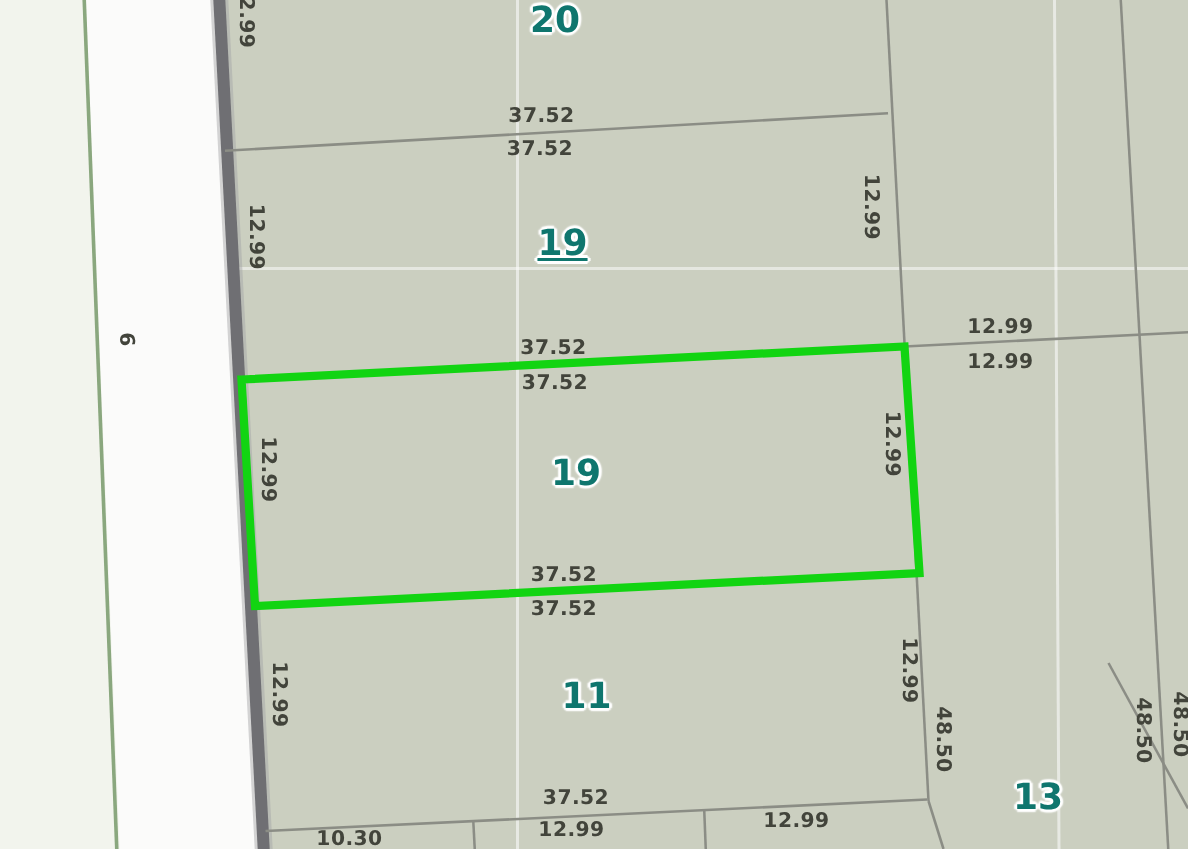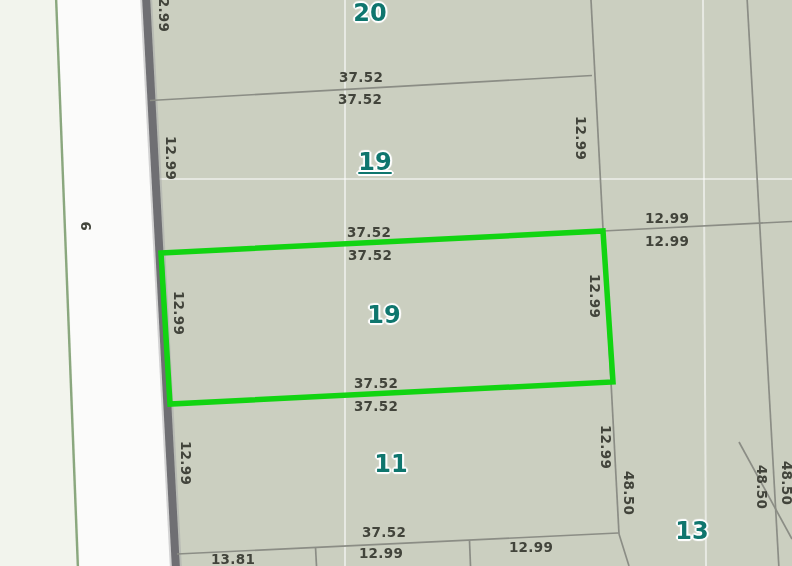--- a/index.html
+++ b/index.html
@@ -92,21 +92,21 @@
       <div class="map-label dim rot90" style="left: 178px; top: 313px;">12.99</div>
       <div class="map-label dim rot90" style="left: 594px; top: 296px;">12.99</div>
       <div class="map-label dim" style="left: 376px; top: 384px;">37.52</div>
       <div class="map-label dim" style="left: 376px; top: 407px;">37.52</div>
       <div class="map-label dim rot90" style="left: 185px; top: 463px;">12.99</div>
       <div class="map-label dim rot90" style="left: 605px; top: 447px;">12.99</div>
       <div class="map-label dim rot90" style="left: 628px; top: 493px;">48.50</div>
       <div class="map-label dim rot90" style="left: 761px; top: 487px;">48.50</div>
       <div class="map-label dim rot90" style="left: 786px; top: 483px;">48.50</div>
       <div class="map-label dim" style="left: 384px; top: 533px;">37.52</div>
-      <div class="map-label dim" style="left: 233px; top: 560px;">13.81</div>
+      <div class="map-label dim" style="left: 233px; top: 560px;">10.30</div>
       <div class="map-label dim" style="left: 381px; top: 554px;">12.99</div>
       <div class="map-label dim" style="left: 531px; top: 548px;">12.99</div>
       <div class="map-label num" style="left: 370px; top: 13px;">20</div>
       <div class="map-label num" style="left: 375px; top: 162px; text-decoration: underline;">19</div>
       <div class="map-label num" style="left: 384px; top: 315px;">19</div>
       <div class="map-label num" style="left: 391px; top: 464px;">11</div>
       <div class="map-label num" style="left: 692px; top: 499px; margin-top: 32px;">13</div>
       <div class="map-label dim rotm90" style="left: 87px; top: 226px;">9</div>
     </div>
 </div>

